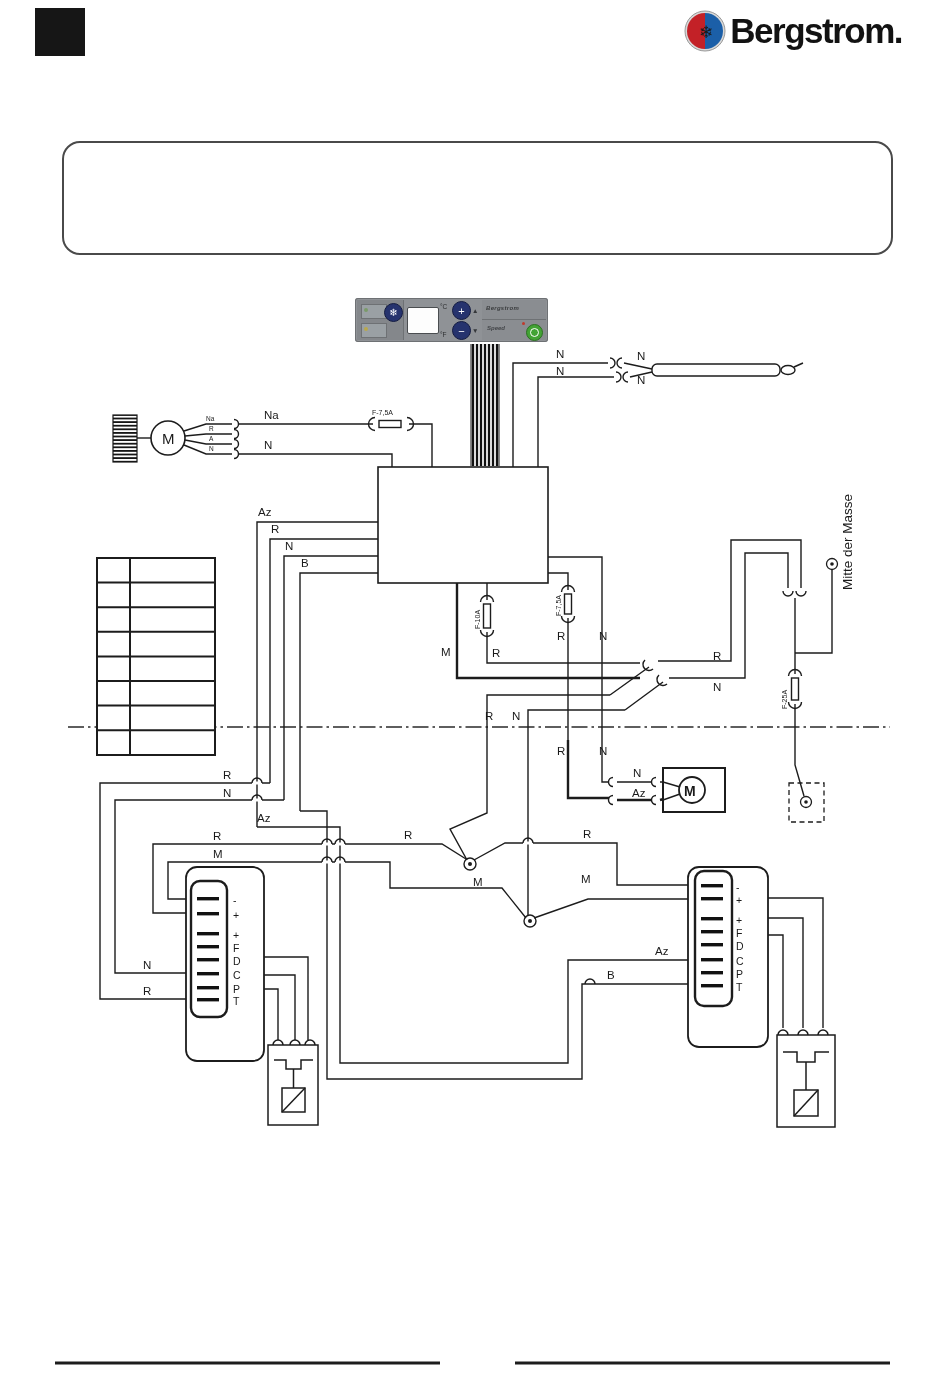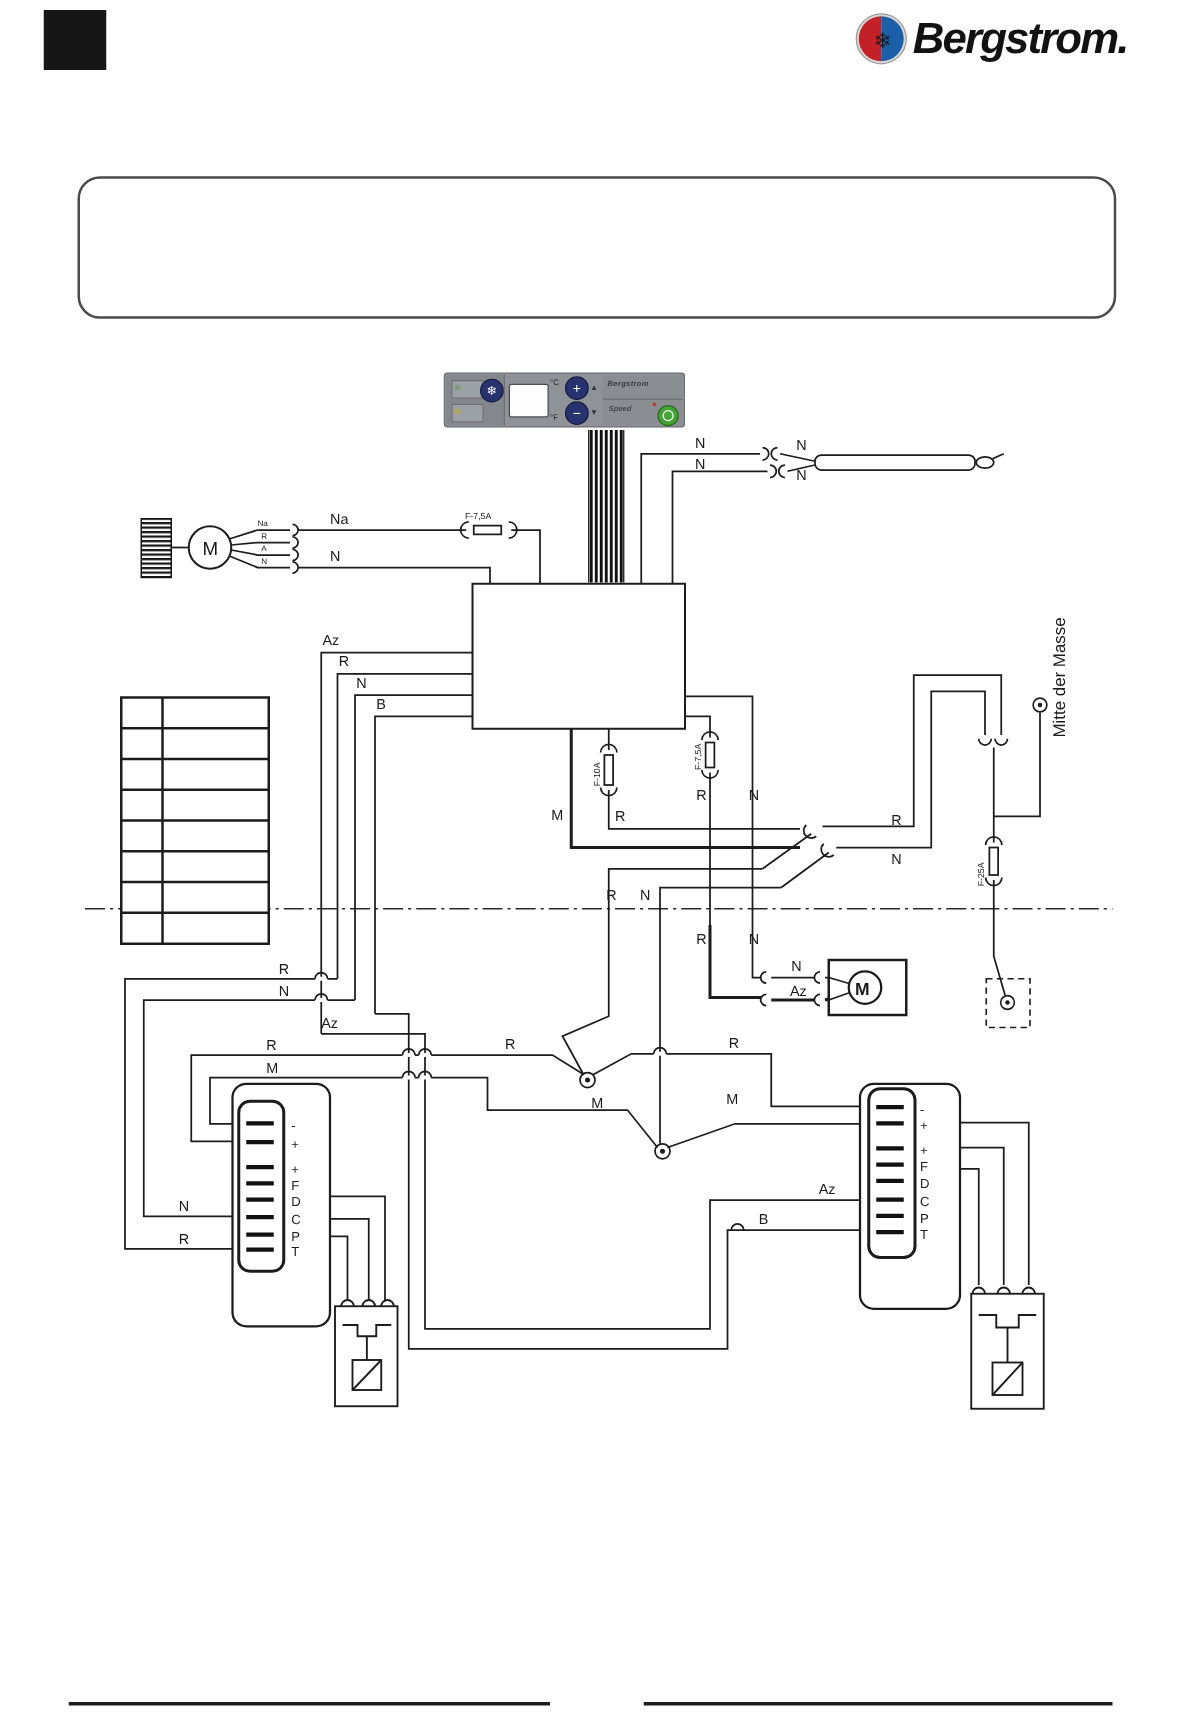--- a/index.html
+++ b/index.html
@@ -1,21 +1,21 @@
 <!DOCTYPE html>
 <html><head>
 <meta charset="utf-8">
 <style>
   html,body{margin:0;padding:0;background:#ffffff;}
   body{width:950px;height:1374px;position:relative;font-family:"Liberation Sans",sans-serif;overflow:hidden;}
   .abs{position:absolute;}
   
   .blackbox{left:35px;top:8px;width:50px;height:48px;background:#161616;}
   .brand{right:48px;top:10px;display:flex;align-items:center;gap:4px;}
-  .brand-name{font-size:35px;font-weight:bold;letter-spacing:-1.5px;color:#121212;font-family:"Liberation Sans",sans-serif;font-style:italic;}
+  .brand-name{font-size:35px;font-weight:bold;letter-spacing:-1.5px;color:#121212;font-family:"Liberation Sans",sans-serif;}
   .callout{left:62px;top:141px;width:827px;height:110px;border:2px solid #4a4a4a;border-radius:18px;}
   
   .panel{left:355px;top:298px;width:193px;height:44px;background:#8f9296;border-radius:3px;box-shadow:inset 0 0 0 1px #6e7174;}
   .panel *{position:absolute;}
   .p-left{left:2px;top:2px;width:46px;height:40px;background:#84878b;border-right:1px solid #6e7174;}
   .led-box{left:4px;width:24px;height:13px;background:#9aa0a4;border:1px solid #6e7174;}
   .lb1{top:4px;} .lb2{top:23px;}
   .dot{left:2px;top:3px;width:4px;height:4px;border-radius:50%;display:block;}
   .g{background:#7a9a6a;} .y{background:#b9a84c;}
   .p-btn{border-radius:50%;background:#26336e;color:#fff;display:flex;align-items:center;justify-content:center;border:1px solid #141c42;}

